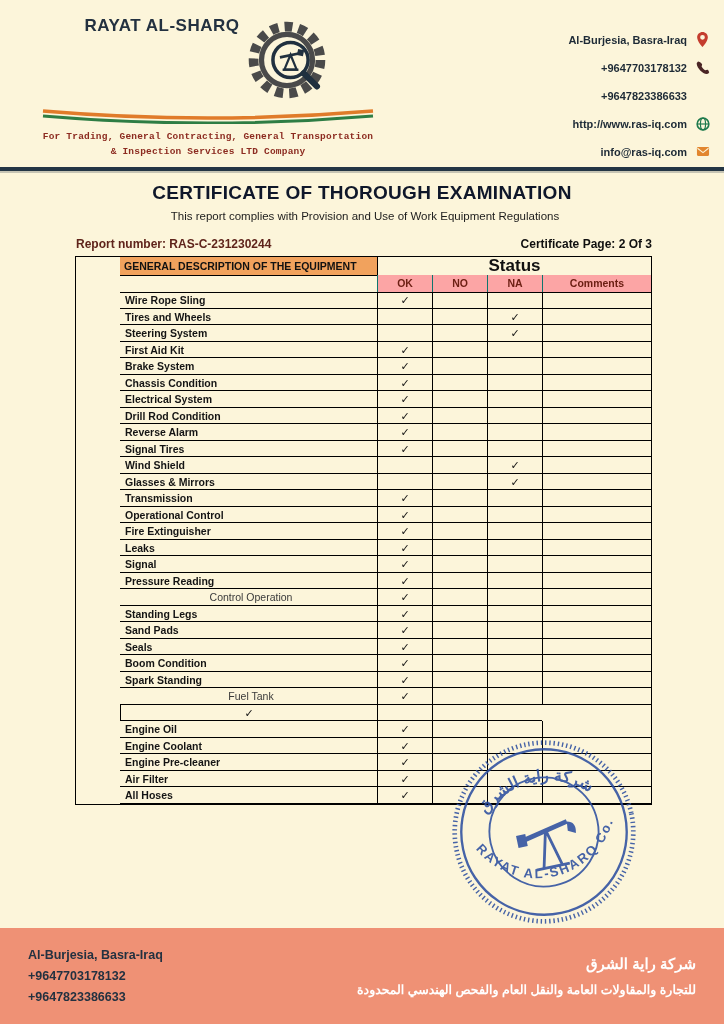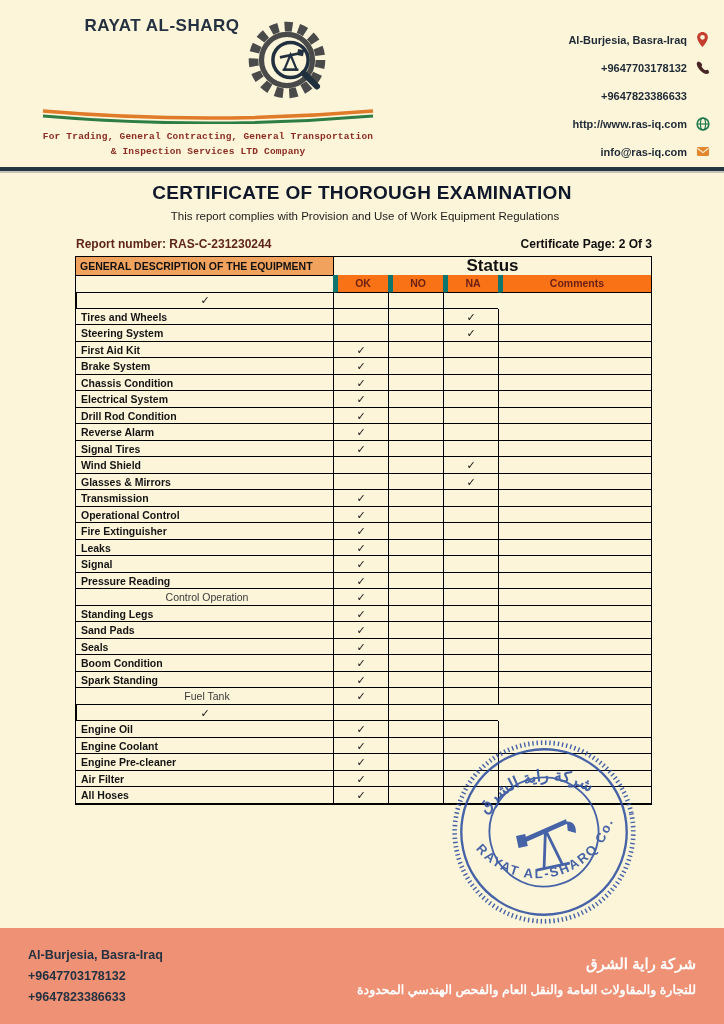--- a/index.html
+++ b/index.html
@@ -24,27 +24,27 @@
 
   
   .title { position: absolute; top: 182px; width: 100%; text-align: center; font-size: 19px; font-weight: bold; color: #0f172a; letter-spacing: .3px; }
   .subtitle { position: absolute; top: 210px; width: 100%; text-align: center; font-size: 11.5px; color: #1c1c1c; padding-left: 6px; }
 
   .meta { position: absolute; top: 237px; left: 76px; right: 72px; display: flex; justify-content: space-between; font-size: 12px; font-weight: bold; }
   .meta .report { color: #5f241b; }
   .meta .cert { color: #0f0f0f; }
 
   
-  .table { position: absolute; left: 75px; top: 256px; width: 577px; border: 1px solid #000; background: #fcf5da; }
+  .table { position: absolute; left: 75px; top: 256px; width: 577px; border: 1px solid #000; background: #fcf5da; padding-left: 44px; }
   .thead1 { display: grid; grid-template-columns: 257px 1fr; height: 18px; }
   .th-desc { background: #f1a25d; font-size: 10.5px; font-weight: bold; color: #111; padding-left: 4px; line-height: 18px; border-bottom: 1px solid #000; white-space: nowrap; }
   .th-status { font-size: 17px; font-weight: bold; color: #111; text-align: center; line-height: 18px; border-left: 1px solid #000; border-bottom: 1px solid #000; }
   .gridrow { display: grid; grid-template-columns: 257px 55px 55px 55px 1fr; }
   .thead2 { height: 17px; }
-  .thead2 .hcell { border-left: 5px solid #0f766e; border-bottom: 1px solid #000; background: #f97316; font-size: 10.5px; font-weight: bold; color: #6d2014; text-align: center; line-height: 17px; }
+  .thead2 .hcell { border-left: 1px solid #0f766e; border-bottom: 1px solid #000; background: #fca5a5; font-size: 10.5px; font-weight: bold; color: #6d2014; text-align: center; line-height: 17px; }
   .thead2 .hcell.first { background: transparent; border-left: none; }
   .trow { height: 16.5px; }
   .tcell { border-left: 1px solid #000; border-bottom: 1px solid #000; font-size: 10.5px; line-height: 16px; overflow: hidden; }
   .tcell.name { border-left: none; padding-left: 5px; font-weight: bold; color: #141414; white-space: nowrap; }
   .tcell.name.regular { font-weight: normal; color: #3a3a3a; text-align: center; }
   .tcell.check { text-align: center; font-size: 11px; color: #111; }
   .tcell.comment { }
 
   
   .stamp { position: absolute; left: 450px; top: 738px; width: 188px; height: 188px; transform: rotate(-12deg); opacity: .88; }
@@ -151,20 +151,21 @@
     </div>
     <div class="thead2 gridrow">
       <div class="hcell first"></div>
       <div class="hcell">OK</div>
       <div class="hcell">NO</div>
       <div class="hcell">NA</div>
       <div class="hcell">Comments</div>
     </div>
     <div>
         <div class="trow gridrow">
+          <div class="tcell name">Wire Rope Sling</div>
           <div class="tcell check">✓</div>
           <div class="tcell check"></div>
           <div class="tcell check"></div>
           <div class="tcell comment"></div>
         </div>
         <div class="trow gridrow">
           <div class="tcell name">Tires and Wheels</div>
           <div class="tcell check"></div>
           <div class="tcell check"></div>
           <div class="tcell check">✓</div>

